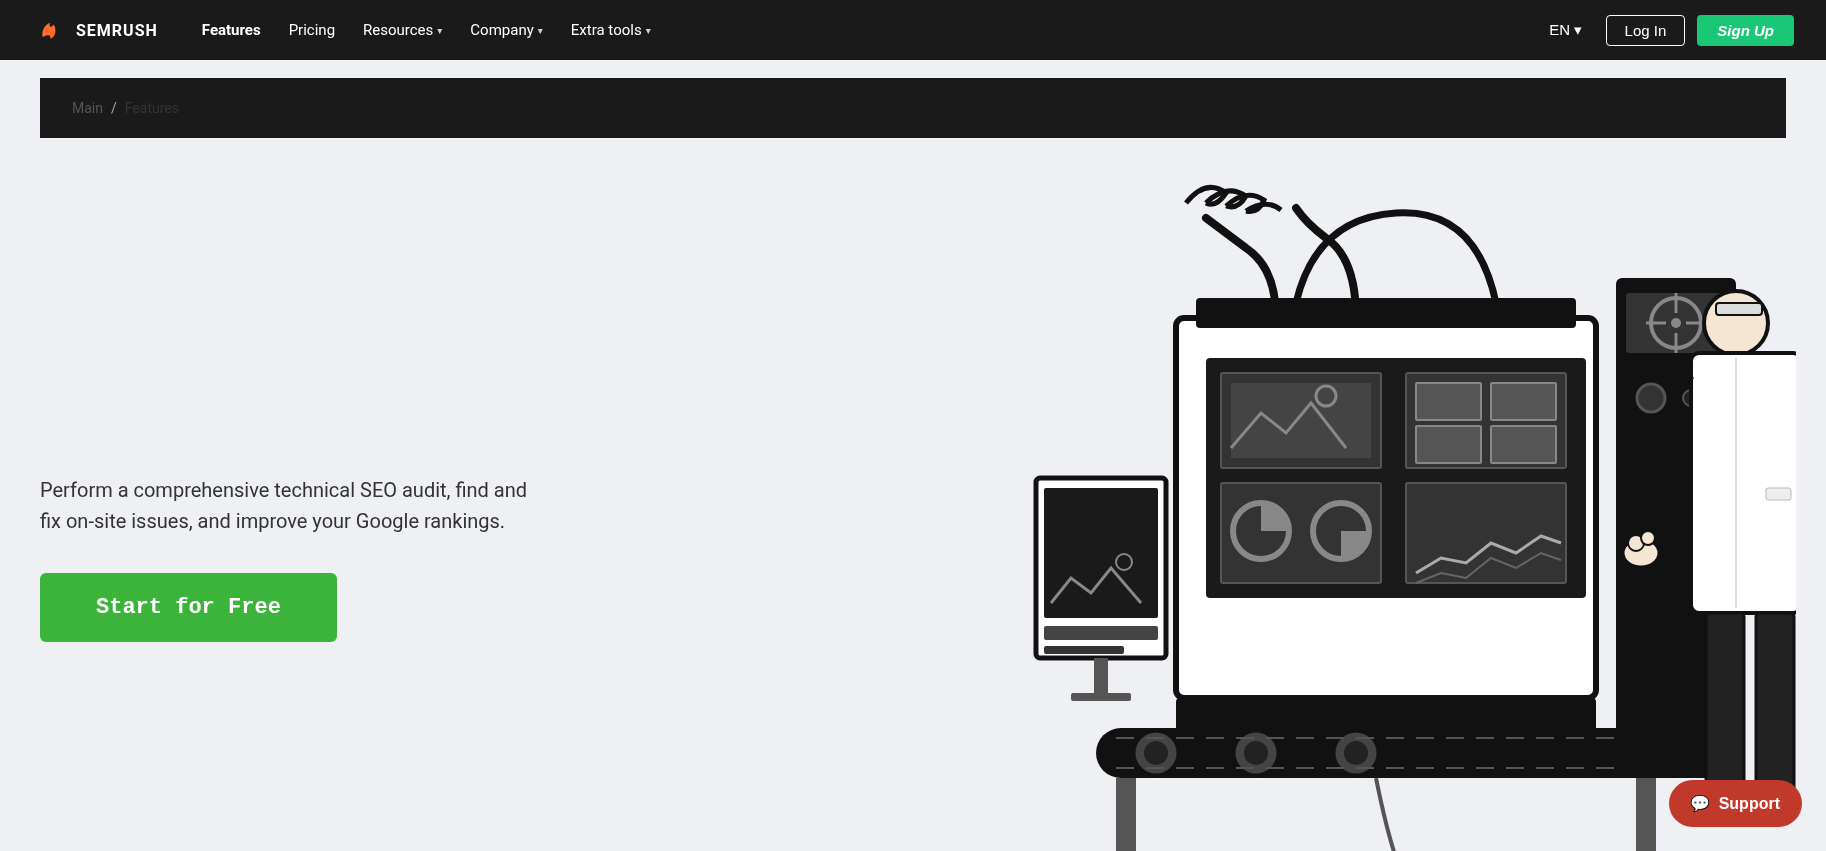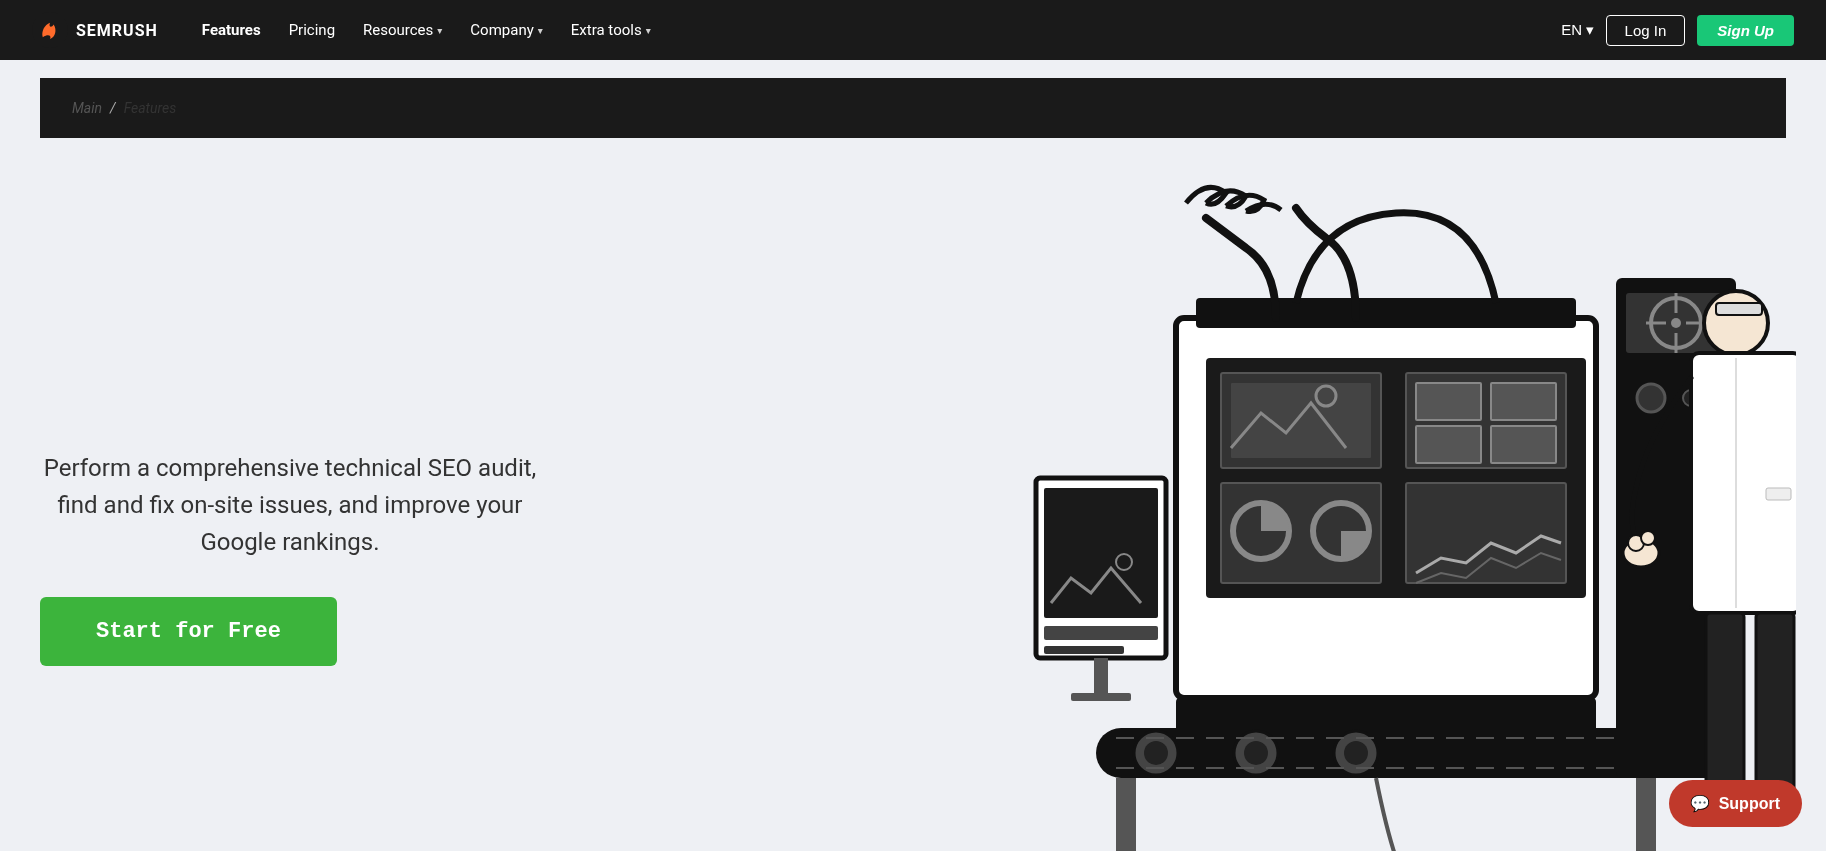--- a/index.html
+++ b/index.html
@@ -71,20 +71,21 @@
     }
     .login-btn {
       color: #fff;
       background: none;
       border: 1.5px solid #fff;
       font-size: 15px;
       padding: 6px 18px;
       border-radius: 4px;
       cursor: pointer;
       font-weight: 500;
+      margin-left: 12px;
     }
     .signup-btn {
       background: #19c777;
       color: #fff;
       border: none;
       font-size: 15px;
       padding: 7px 20px;
       border-radius: 4px;
       cursor: pointer;
       font-weight: 600;
@@ -95,21 +96,20 @@
     .breadcrumb-bar {
       padding: 18px 40px 0;
       background: #eef0f4;
     }
     .breadcrumb {
       display: flex;
       align-items: center;
       gap: 8px;
       font-size: 14px;
       color: #555;
-      font-style: italic;
     }
     .breadcrumb a {
       color: #555;
       text-decoration: none;
     }
     .breadcrumb-sep {
       color: #aaa;
     }
     .breadcrumb-current {
       color: #333;
@@ -133,26 +133,25 @@
     }
     .hero-title {
       font-size: 72px;
       font-weight: 900;
       color: #111;
       line-height: 1.05;
       margin-bottom: 28px;
       letter-spacing: -1px;
     }
     .hero-desc {
-      font-size: 24px;
+      font-size: 20px;
       color: #333;
       line-height: 1.55;
       margin-bottom: 36px;
       max-width: 500px;
-      text-align: center;
     }
     .start-btn {
       background: #3cb43c;
       color: #fff;
       border: none;
       font-size: 22px;
       font-weight: 700;
       padding: 22px 56px;
       border-radius: 6px;
       cursor: pointer;

